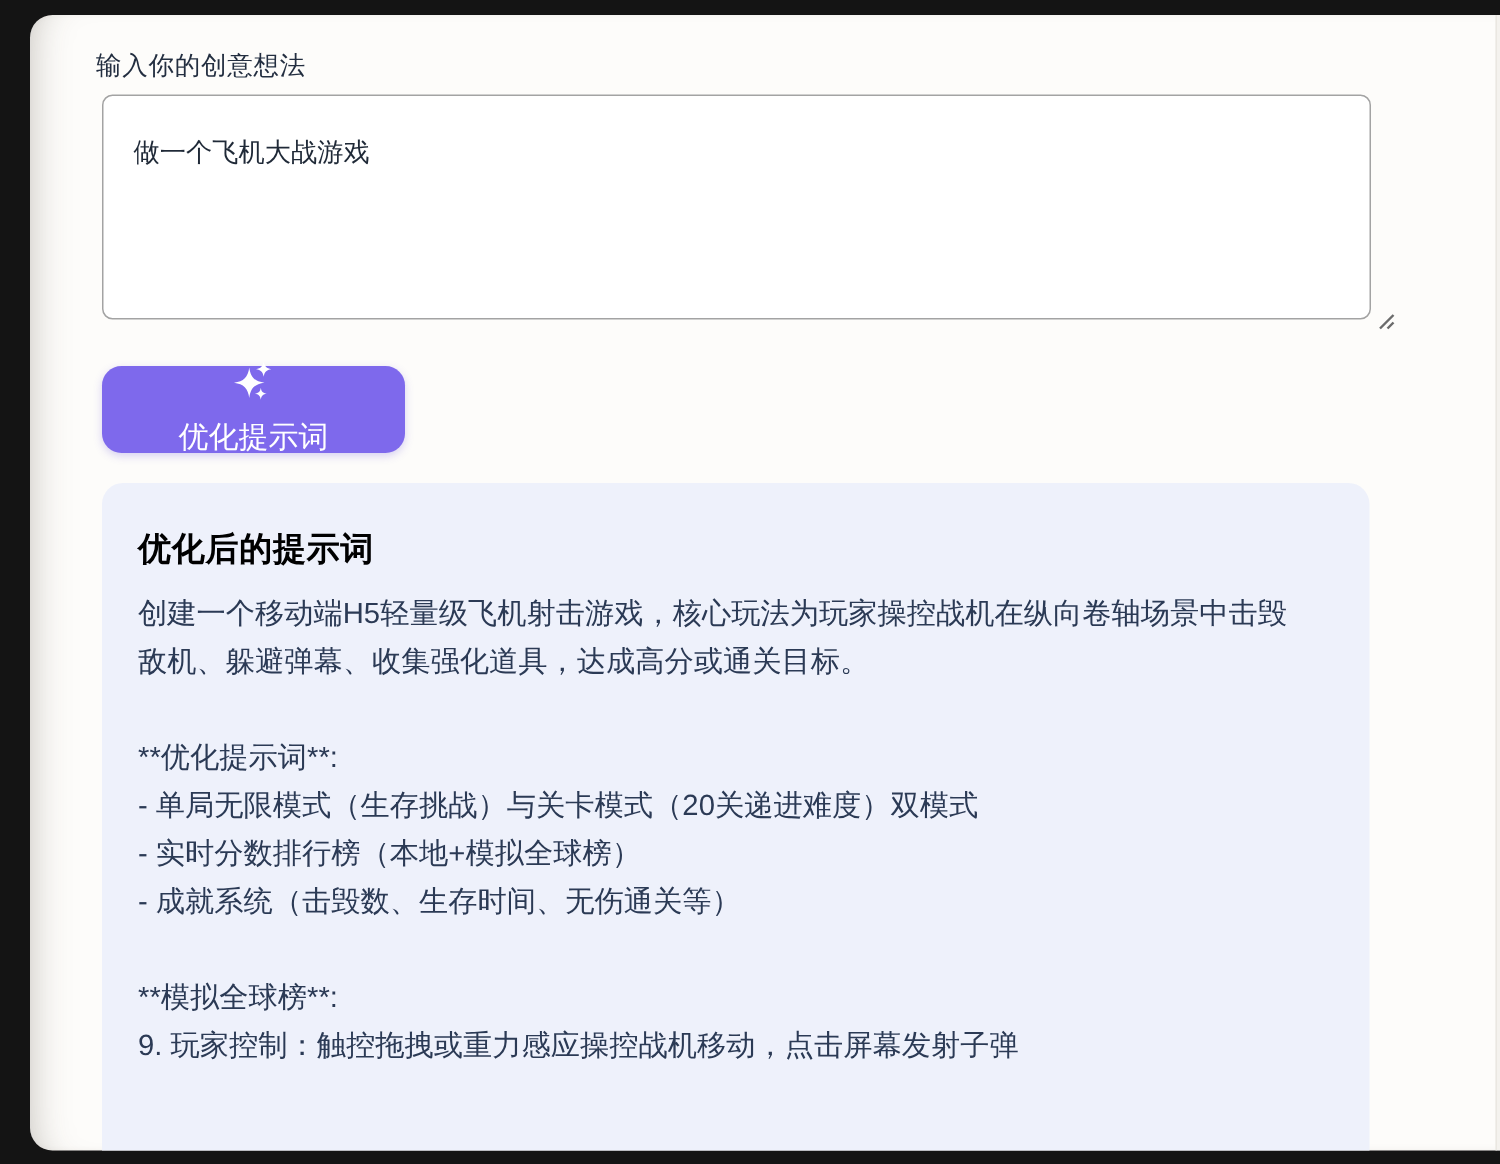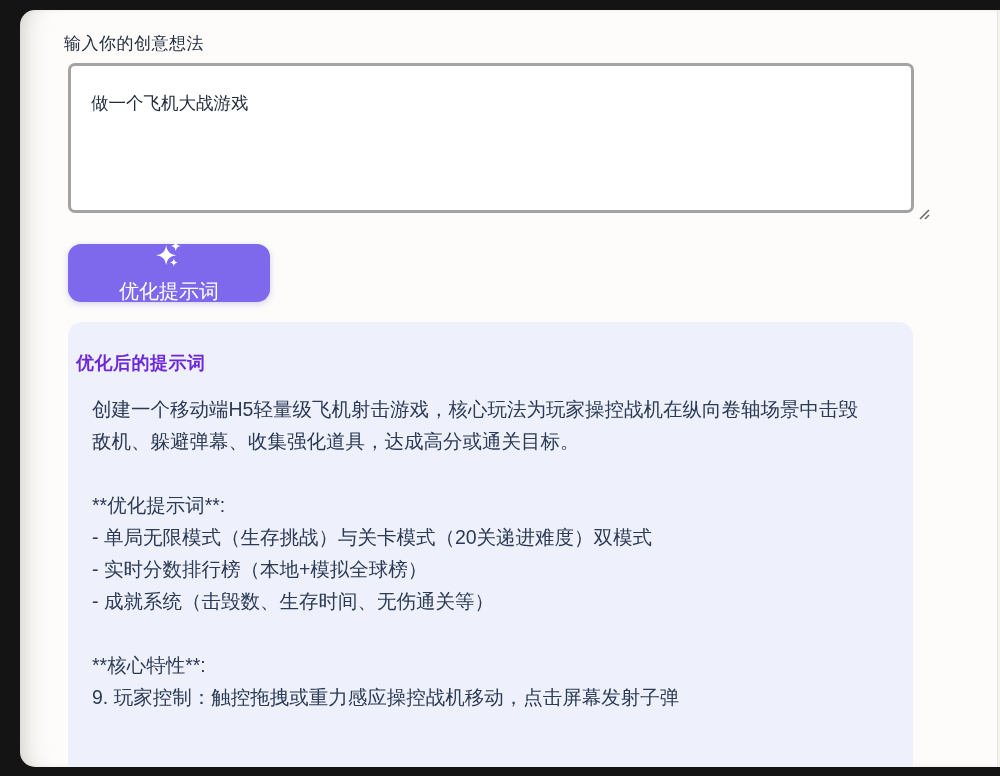--- a/index.html
+++ b/index.html
@@ -17,35 +17,35 @@
     border-left:8px solid transparent;border-right:8px solid transparent;
     border-bottom:11px solid #8d8d8b;}
   .arrow-down{position:absolute;left:11px;top:733px;width:0;height:0;
     border-left:8px solid transparent;border-right:8px solid transparent;
     border-top:11px solid #8d8d8b;}
   
   .content{position:absolute;left:0;top:0;width:930px;height:757px;}
   .idea-label{position:absolute;left:44px;top:22px;font-size:17px;
     color:#232e40;letter-spacing:.5px;}
   .idea-input{position:absolute;left:48px;top:53px;width:846px;height:150px;
-    box-sizing:border-box;background:#ffffff;border:3px solid #a3a3a3;border-radius:7px;
+    box-sizing:border-box;background:#ffffff;border:1px solid #a3a3a3;border-radius:7px;
     padding:24px 20px;font-size:17.5px;color:#1f2937;resize:none;outline:none;
     font-family:"Liberation Sans","DejaVu Sans",sans-serif;line-height:1.5;}
   .resize-handle{position:absolute;left:896px;top:196px;width:14px;height:14px;pointer-events:none;}
   .optimize-btn{position:absolute;left:48px;top:234px;width:202px;height:58px;
     background:#7e69ec;border:none;border-radius:13px;color:#ffffff;cursor:pointer;
     display:flex;align-items:center;justify-content:center;gap:11px;
     font-size:20px;font-family:"Liberation Sans","DejaVu Sans",sans-serif;
     box-shadow:0 2px 6px rgba(100,80,220,.25);flex-direction:column;}
   .optimize-btn .icon{display:flex;align-items:center;}
   
   .result-panel{position:absolute;left:48px;top:312px;width:845px;height:480px;
     background:#eef1fb;border-radius:14px;box-sizing:border-box;}
-  .result-title{position:absolute;left:8px;top:29px;font-size:18px;font-weight:bold;
-    color:#6d28d9;letter-spacing:.5px;}
+  .result-title{position:absolute;left:24px;top:29px;font-size:22px;font-weight:bold;
+    color:#000000;letter-spacing:.5px;}
   .result-body{position:absolute;left:24px;top:71px;width:798px;}
   .line{height:32px;line-height:32px;font-size:19.5px;color:#2b3a55;
     white-space:nowrap;overflow:visible;}
 </style>
 </head>
 <body>
 
 <div class="frame">
   <div class="window">
 
@@ -75,21 +75,21 @@
         <div class="result-title">优化后的提示词</div>
         <div class="result-body">
           <div class="line">创建一个移动端H5轻量级飞机射击游戏，核心玩法为玩家操控战机在纵向卷轴场景中击毁</div>
           <div class="line">敌机、躲避弹幕、收集强化道具，达成高分或通关目标。</div>
           <div class="line"></div>
           <div class="line">**优化提示词**:</div>
           <div class="line">- 单局无限模式（生存挑战）与关卡模式（20关递进难度）双模式</div>
           <div class="line">- 实时分数排行榜（本地+模拟全球榜）</div>
           <div class="line">- 成就系统（击毁数、生存时间、无伤通关等）</div>
           <div class="line"></div>
-          <div class="line">**核心特性**:</div>
+          <div class="line">**模拟全球榜**:</div>
           <div class="line">9. 玩家控制：触控拖拽或重力感应操控战机移动，点击屏幕发射子弹</div>
         </div>
       </div>
 
     </div>
 
     <div class="scroll-track">
       <div class="arrow-up"></div>
       <div class="scroll-thumb"></div>
       <div class="arrow-down"></div>

